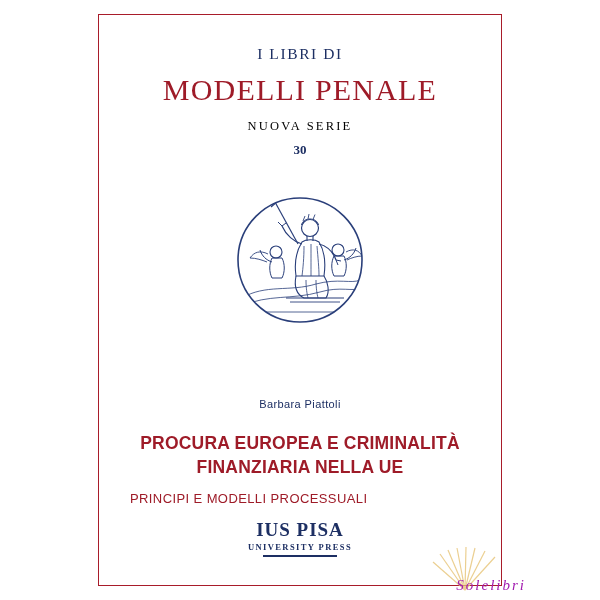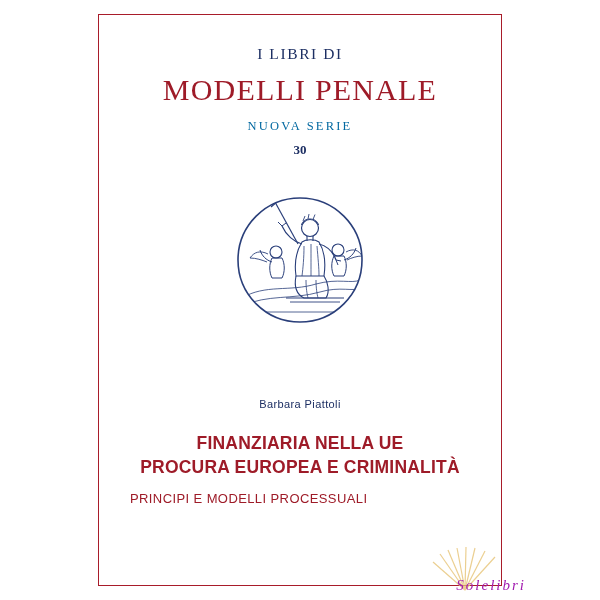--- a/index.html
+++ b/index.html
@@ -54,21 +54,21 @@
     color: #9e1b28;
     text-align: center;
     font-weight: 400;
   }
 
   .series-sub {
     margin-top: 12px;
     font-family: "Liberation Serif", serif;
     font-size: 12.5px;
     letter-spacing: 2.2px;
-    color: #0369a1;
+    color: #000000;
     text-align: center;
   }
 
   .series-number {
     margin-top: 8px;
     font-family: "Liberation Serif", serif;
     font-size: 13px;
     font-weight: bold;
     color: #1d2f63;
     text-align: center;
@@ -234,26 +234,31 @@
           <path d="M66 118 L124 118" stroke-width="1.2"></path>
           <path d="M70 122 L120 122" stroke-width="0.9"></path>
           <path d="M26 132 L140 132" stroke-width="0.8"></path>
         </g>
       </svg>
     </div>
 
     <div class="author">Barbara Piattoli</div>
 
     <div class="book-title">
+      <div>PROCURA EUROPEA E CRIMINALITÀ</div>
       <div>FINANZIARIA NELLA UE</div>
-      <div>PROCURA EUROPEA E CRIMINALITÀ</div>
     </div>
 
     <div class="book-subtitle">PRINCIPI E MODELLI PROCESSUALI</div>
 
+    <div class="publisher">
+      <div class="pub-name">IUS PISA</div>
+      <div class="pub-sub">UNIVERSITY PRESS</div>
+      <div class="pub-rule"></div>
+    </div>
 
   </div>
 
   <div class="watermark">
     <svg width="130" height="62" viewBox="0 0 130 62" xmlns="http://www.w3.org/2000/svg">
       <g stroke="#e8c77e" stroke-width="1.2" fill="none">
         <path d="M65 56 L40 20"></path>
         <path d="M65 56 L48 16"></path>
         <path d="M65 56 L57 14"></path>
         <path d="M65 56 L66 13"></path>

